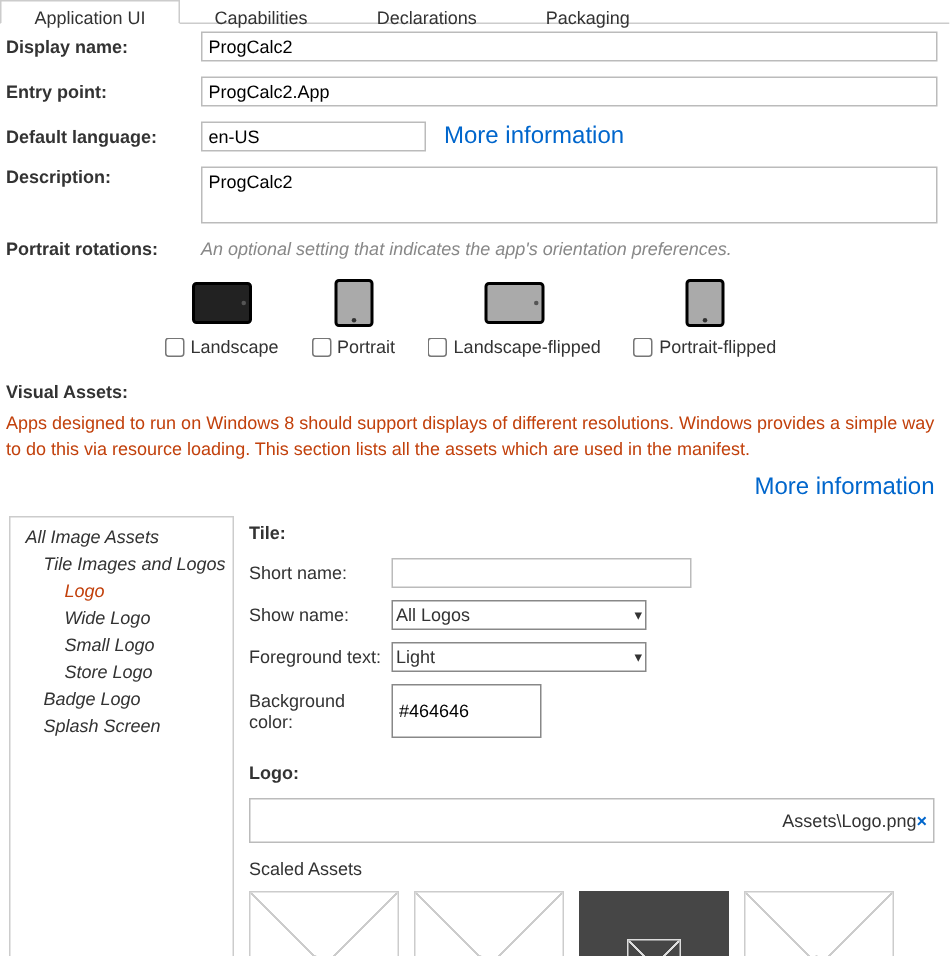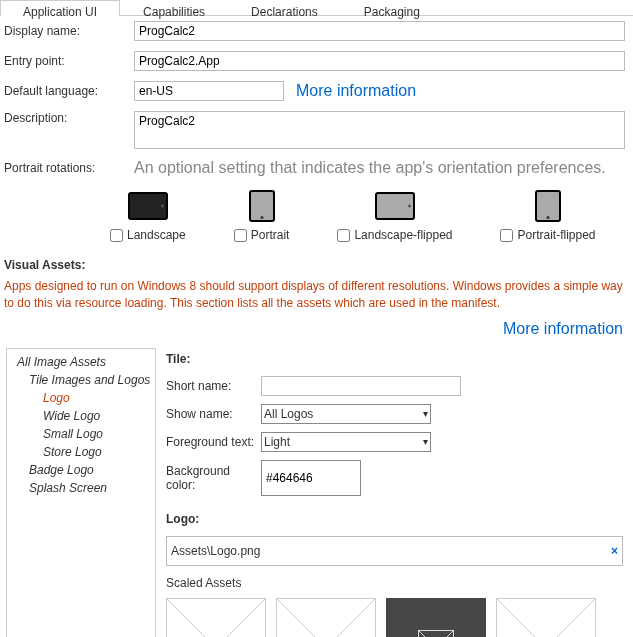--- a/index.html
+++ b/index.html
@@ -1,29 +1,29 @@
 <!DOCTYPE html>
 <html><head>
 <meta charset="utf-8">
 <style>
   * { box-sizing: border-box; margin: 0; padding: 0; }
   body { font-family: "Segoe UI", Arial, sans-serif; font-size: 12px; color: #333; background: #fff; width: 633px; }
   .tabs { display: flex; border-bottom: 1px solid #ccc; height: 16px; }
   .tab { padding: 4px 22px; font-size: 12px; color: #333; cursor: pointer; border: 1px solid transparent; }
   .tab.active { border: 1px solid #ccc; border-bottom: 1px solid #fff; background: #fff; margin-bottom: -1px; }
   .form-row { display: flex; align-items: center; padding: 5px 8px 5px 4px; }
-  .form-label { width: 130px; font-size: 12px; color: #333; }
+  .form-label { width: 130px; font-size: 12px; color: #333; font-weight: bold; }
   .text-input { border: 1px solid #bbb; padding: 2px 4px; font-size: 12px; height: 20px; }
   .text-input.full { flex: 1; }
   .text-input.med { width: 150px; }
   .text-area { border: 1px solid #bbb; padding: 2px 4px; font-size: 12px; flex: 1; height: 38px; resize: none; font-family: inherit; }
   .link { color: #0066cc; font-size: 16px; cursor: pointer; }
-  .hint { color: #888; font-size: 16px; }
+  .hint { color: #888; font-size: 12px; font-style: italic; }
   .section-divider { padding: 10px 8px 4px 4px; }
-  .rot-row { display: flex; gap: 48px; padding: 8px 0 6px 110px; }
+  .rot-row { display: flex; gap: 22px; padding: 8px 0 6px 110px; }
   .rot-cell { display:flex; flex-direction:column; align-items:center; gap:6px; }
   .rot-icon { width:42px; height:32px; display:flex; align-items:center; justify-content:center; }
   .dev-land { width:40px; height:28px; background:#222; border:2px solid #000; border-radius:3px; position:relative; }
   .dev-land::after { content:""; position:absolute; right:2px; top:50%; width:3px; height:3px; background:#555; border-radius:50%; transform:translateY(-50%); }
   .dev-port { width:26px; height:32px; background:#aaa; border:2px solid #000; border-radius:3px; position:relative; }
   .dev-port::after { content:""; position:absolute; bottom:1px; left:50%; width:3px; height:3px; background:#333; border-radius:50%; transform:translateX(-50%); }
   .rot-check { display:flex; align-items:center; gap:4px; font-size:12px; }
   .rot-check input { width:13px; height:13px; }
   .bold { font-weight: 600; }
   .assets-desc { padding: 2px 8px 2px 4px; font-size: 12px; color: #c2410c; line-height: 1.4; }
@@ -35,21 +35,21 @@
   .tree-item.l3 { padding-left: 36px; }
   .tree-item.selected { color: #c2410c; }
   .right { flex: 1; padding: 4px 10px 4px 10px; }
   .right .bold-row { font-weight: 600; padding: 4px 0 6px 0; font-size: 12px; }
   .right .frow { display: flex; align-items: center; padding: 4px 0; }
   .right .flabel { width: 95px; font-size: 12px; }
   .select { border: 1px solid #888; height: 20px; font-size: 12px; padding: 0 2px; width: 170px; position: relative; background:#fff; display:flex; align-items:center; justify-content:space-between; cursor:default;}
   .select .chev { font-size: 10px; color:#333; }
   .small-input { border:1px solid #888; height:36px; width:100px; padding:0 4px; font-size:12px; }
   .logo-path-row { display:flex; align-items:center; margin: 4px 0; }
-  .logo-path { flex:1; border:1px solid #bbb; height:22px; padding: 14px 4px; font-size:12px; display:flex; align-items:center; justify-content:space-between; }
+  .logo-path { flex:1; border:1px solid #bbb; height:22px; padding: 14px 4px; font-size:12px; display:flex; align-items:center; justify-content:flex-end; }
   .logo-path .x { color:#06c; font-weight:bold; cursor:pointer; }
   .scaled-row { display:flex; gap:10px; margin-top:8px; }
   .scaled-cell { display:flex; flex-direction:column; gap:4px; }
   .thumb { width:100px; height:100px; border:1px solid #ccc; display:flex; align-items:center; justify-content:center; font-size:15px; color:#777; position:relative; }
   .thumb.cross::before, .thumb.cross::after { content:""; position:absolute; left:0; top:0; width:100%; height:100%; }
   .thumb.cross::before { background: linear-gradient(to top right, transparent calc(50% - .5px), #ccc calc(50% - .5px), #ccc calc(50% + .5px), transparent calc(50% + .5px)); }
   .thumb.cross::after { background: linear-gradient(to top left, transparent calc(50% - .5px), #ccc calc(50% - .5px), #ccc calc(50% + .5px), transparent calc(50% + .5px)); }
   .thumb.dark { background:#464646; border:1px solid #464646; }
   .thumb.dark .sq { width:36px; height:36px; border:1px solid #ddd; position:relative; }
   .thumb.dark .sq::before, .thumb.dark .sq::after { content:""; position:absolute; left:0; top:0; width:100%; height:100%; }

